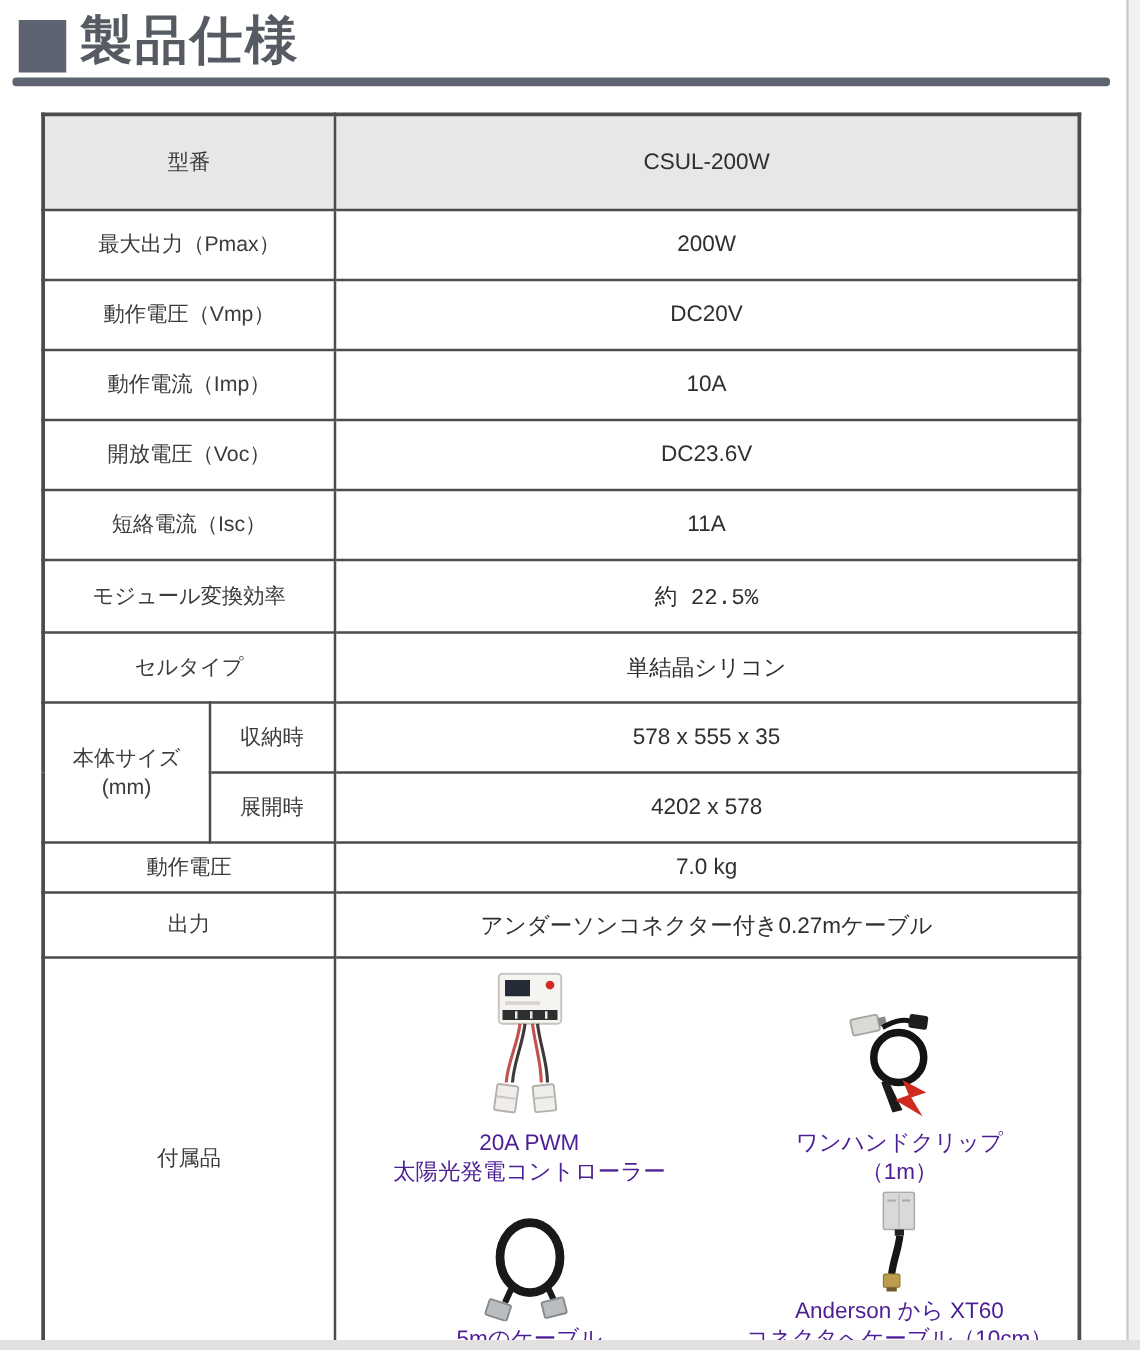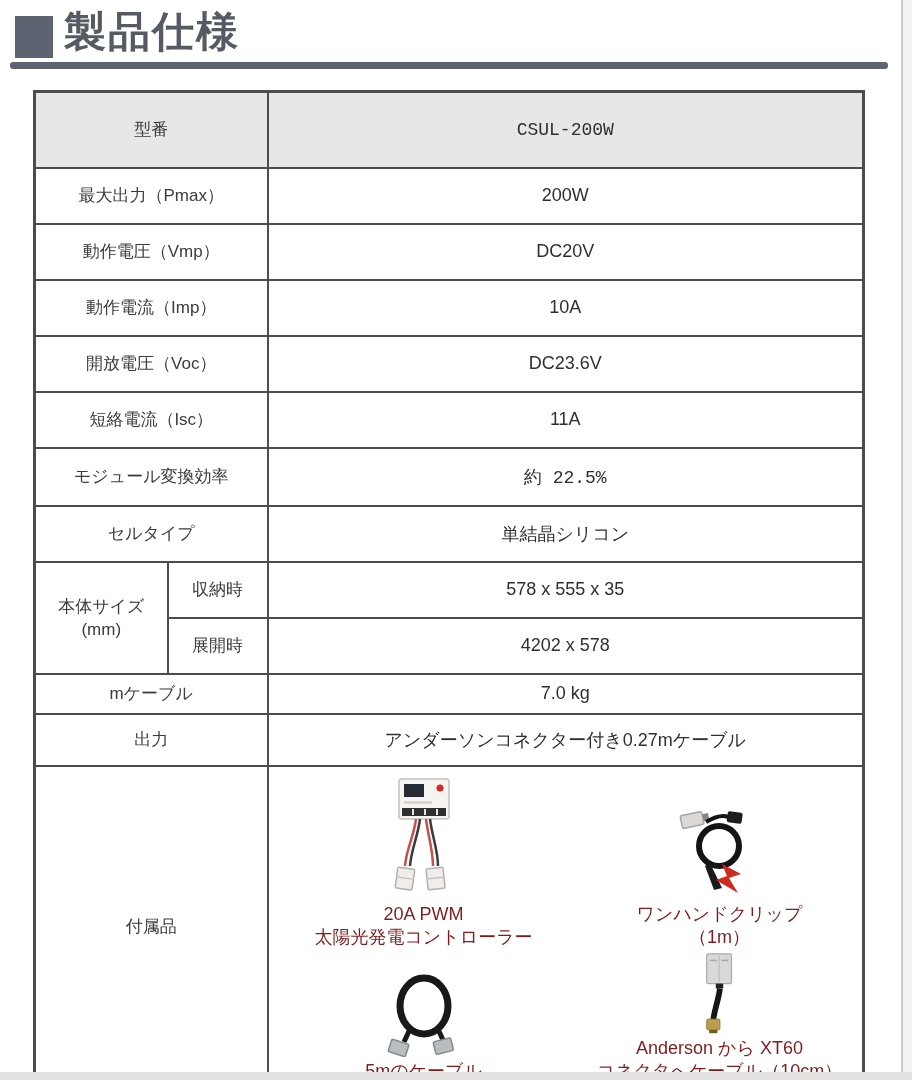--- a/index.html
+++ b/index.html
@@ -14,37 +14,37 @@
   .hdr-rule   { position:absolute; left:10px; top:62px; width:878px; height:7px;
                 background:#5d6370; border-radius:3px; }
 
   
   table.spec { position:absolute; left:33px; top:90px; width:829px;
                border-collapse:collapse; table-layout:fixed;
                border:3px solid #4c4c4c; }
   table.spec td { border:2px solid #4c4c4c; padding:0; vertical-align:middle; }
   td.lbl { text-align:center; font-size:17px; font-weight:500; color:#3b3b3b; }
   td.val { text-align:center; font-size:18px; font-weight:500; color:#2f2f2f;margin-left:25px; }
-  tr.r-model  { height:76px;font-family:Liberation Mono, monospace; }
+  tr.r-model  { height:76px; }
   tr.r-model td { background:#e7e7e7; }
   tr.r-std    { height:56px; }
   tr.r-eff    { height:58px;font-family:Liberation Mono, monospace; }
   tr.r-weight { height:40px; }
   tr.r-output { height:52px;padding-left:38px; }
   tr.r-acc    { height:318px; }
   .lbl-2line div { line-height:23px; }
 
   
   td.acc-cell { vertical-align:top; }
   .acc-grid { display:grid; grid-template-columns:310px 282px; grid-template-rows:182px 134px;
               width:592px; padding-top:4px; }
   .acc-item { display:flex; flex-direction:column; align-items:center; justify-content:flex-end;
               padding-bottom:4px; }
   .acc-item figcaption { text-align:center; }
-  .acc-cap { font-size:18px; font-weight:500; color:#7f1d1d; line-height:23px; }
+  .acc-cap { font-size:18px; font-weight:500; color:#4c1d95; line-height:23px; }
   .acc-item svg { display:block; margin-bottom:3px; }
 
   
   .edge-right-line { position:absolute; left:901px; top:0; width:2px; height:1080px; background:#cbcbcb; }
   .edge-right-fill { position:absolute; left:903px; top:0; width:9px; height:1080px; background:#f3f2f1; }
   .edge-bottom     { position:absolute; left:0; top:1072px; width:912px; height:8px; background:#e3e1df; }
 </style>
 </head>
 <body>
 
@@ -103,21 +103,21 @@
       </td>
       <td class="lbl">収納時</td>
       <td class="val">578 x 555 x 35</td>
     </tr>
     <tr class="r-std">
       <td class="lbl">展開時</td>
       <td class="val">4202 x 578</td>
     </tr>
 
     <tr class="r-weight">
-      <td colspan="2" class="lbl">mケーブル</td>
+      <td colspan="2" class="lbl">動作電圧</td>
       <td class="val">7.0 kg</td>
     </tr>
     <tr class="r-output">
       <td colspan="2" class="lbl">出力</td>
       <td class="val">アンダーソンコネクター付き0.27mケーブル</td>
     </tr>
 
     <tr class="r-acc">
       <td colspan="2" class="lbl">付属品</td>
       <td class="val acc-cell">

